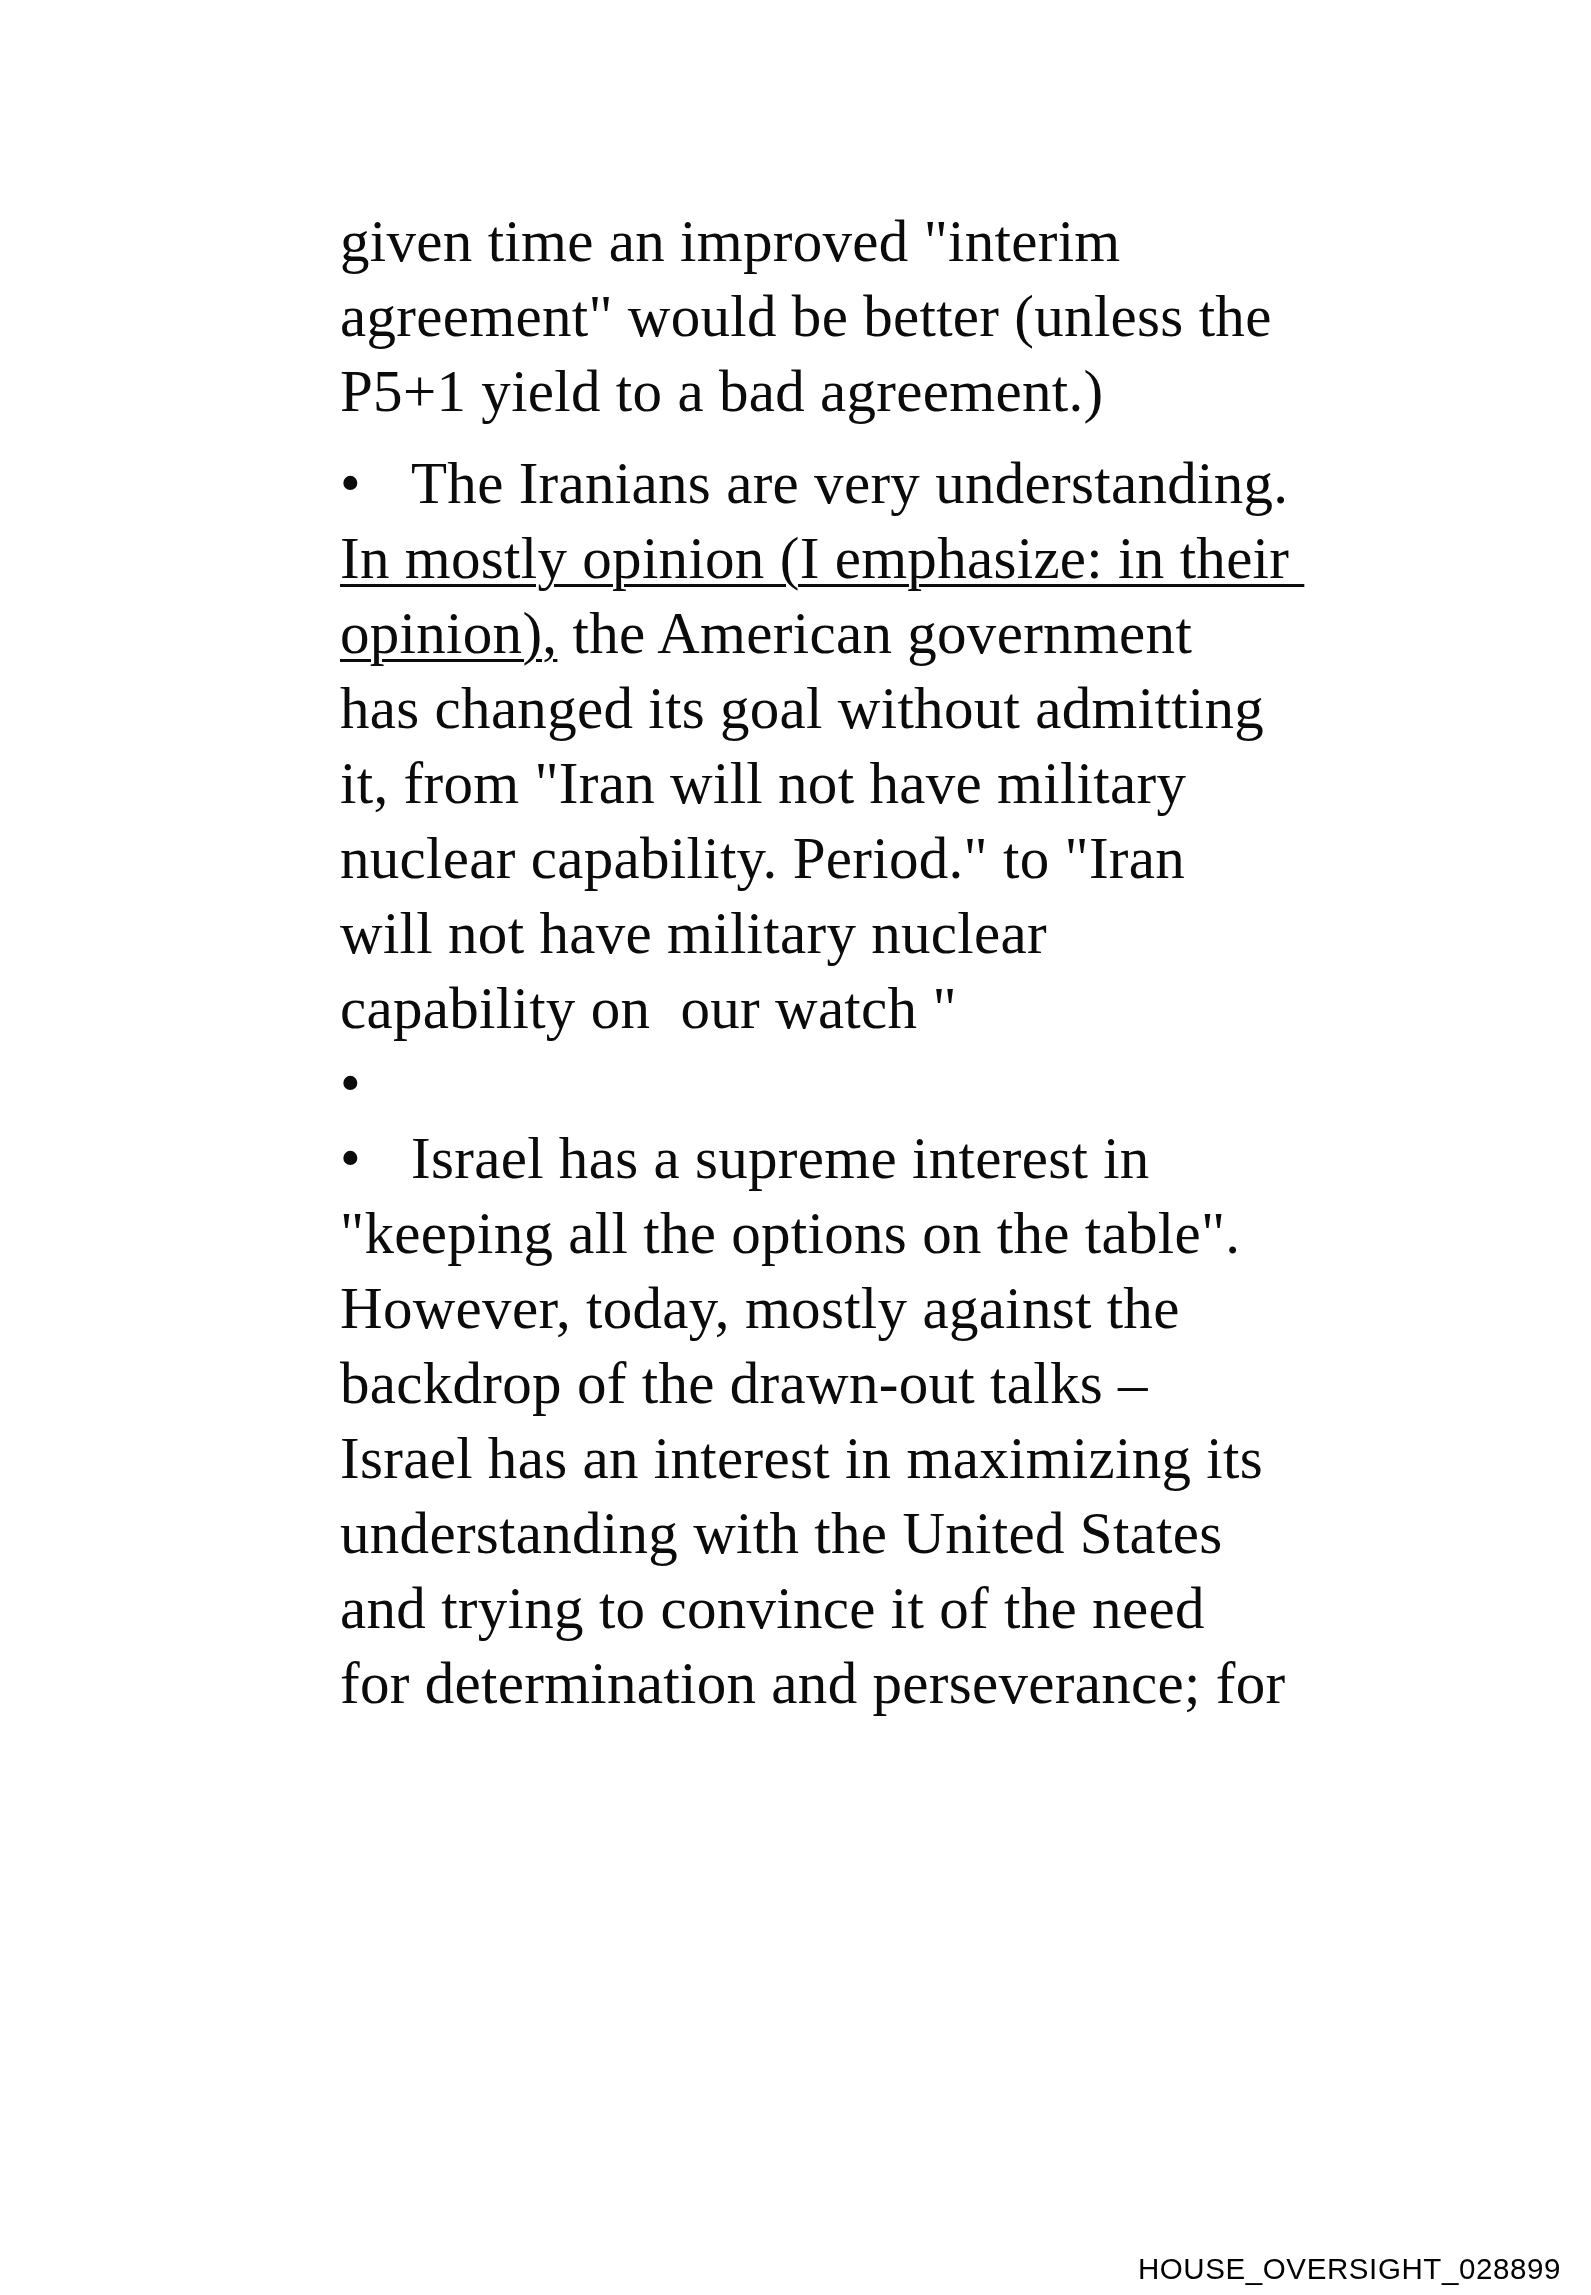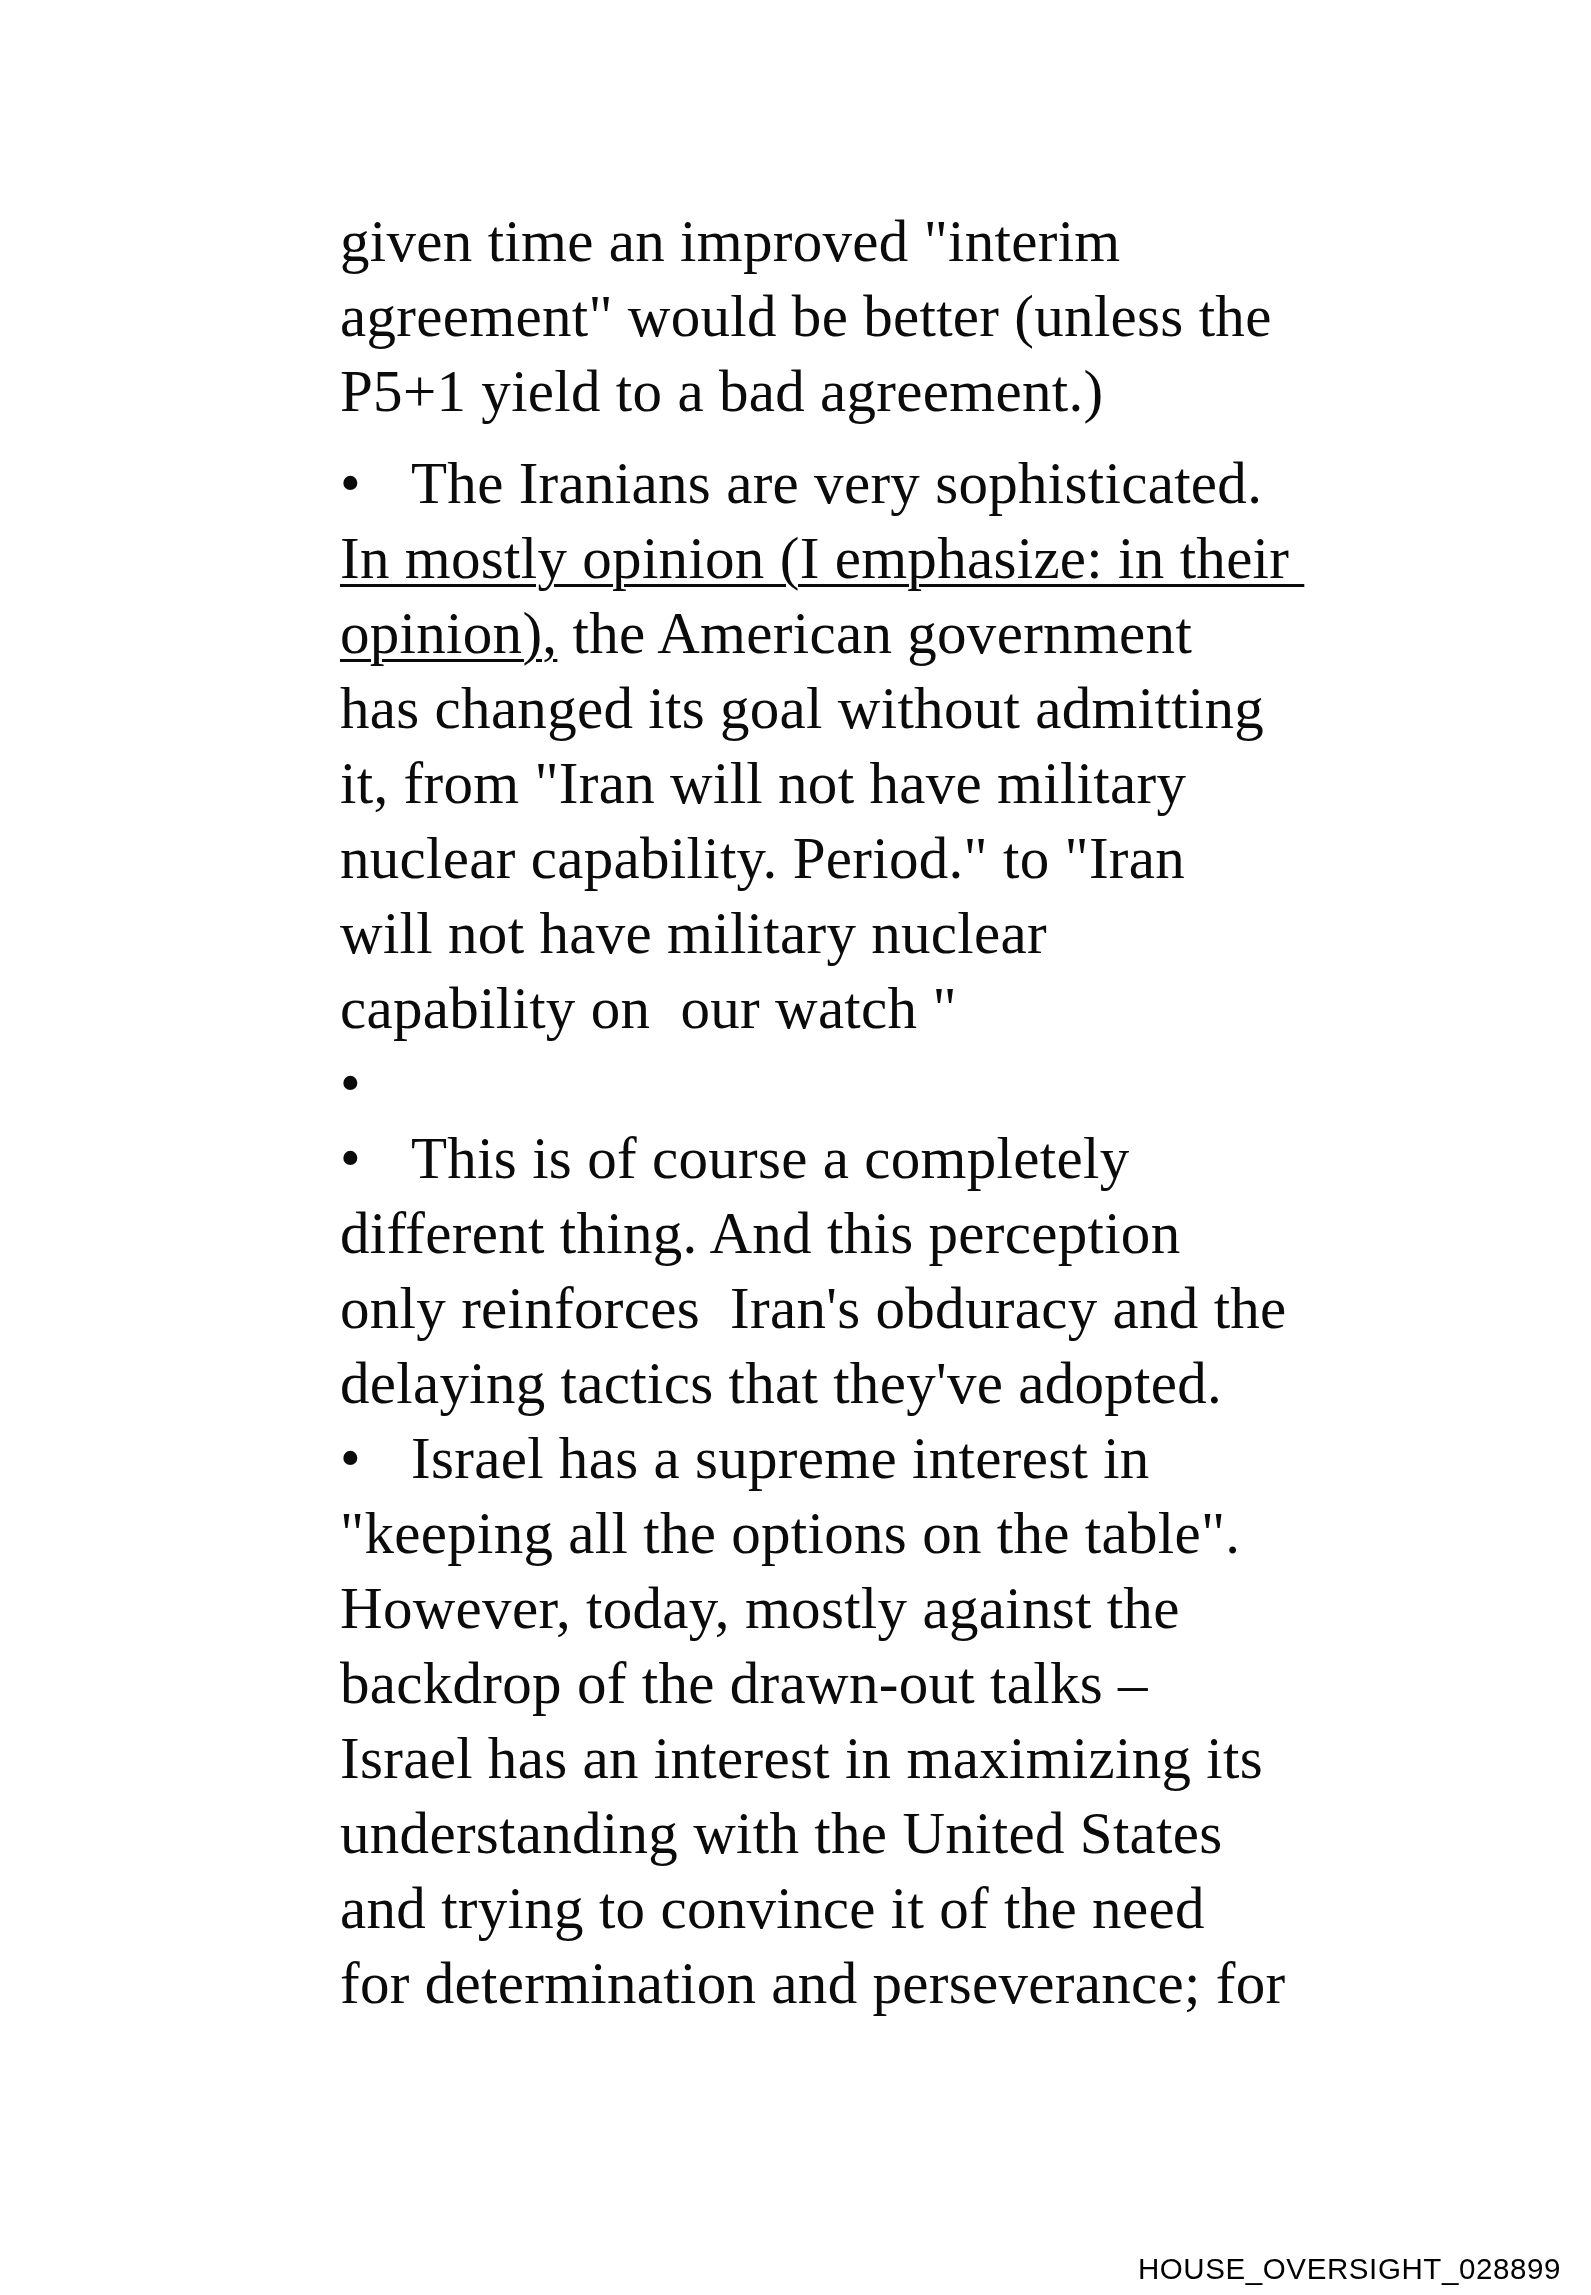--- a/index.html
+++ b/index.html
@@ -57,33 +57,29 @@
   }
 </style>
 </head>
 <body>
 
 <div class="page">
   <div class="content">
     <p class="para first"><span>given time an improved "interim
 agreement" would be better (unless the
 P5+1 yield to a bad agreement.)</span></p>
-    <p class="para"><span class="bullet">•</span><span>The Iranians are very sophisticated.
+    <p class="para"><span class="bullet">•</span><span>The Iranians are very understanding.
 </span><span class="underline">In mostly opinion (I emphasize: in their 
 opinion),</span><span> the American government
 has changed its goal without admitting
 it, from "Iran will not have military
 nuclear capability. Period." to "Iran
 will not have military nuclear
 capability on  our watch "</span></p>
     <p class="para"><span class="bullet">•</span><span></span></p>
-    <p class="para"><span class="bullet">•</span><span>This is of course a completely
-different thing. And this perception
-only reinforces  Iran's obduracy and the
-delaying tactics that they've adopted.</span></p>
     <p class="para"><span class="bullet">•</span><span>Israel has a supreme interest in
 "keeping all the options on the table".
 However, today, mostly against the
 backdrop of the drawn-out talks –
 Israel has an interest in maximizing its
 understanding with the United States
 and trying to convince it of the need
 for determination and perseverance; for</span></p>
   </div>
   <div class="footer">HOUSE_OVERSIGHT_028899</div>

